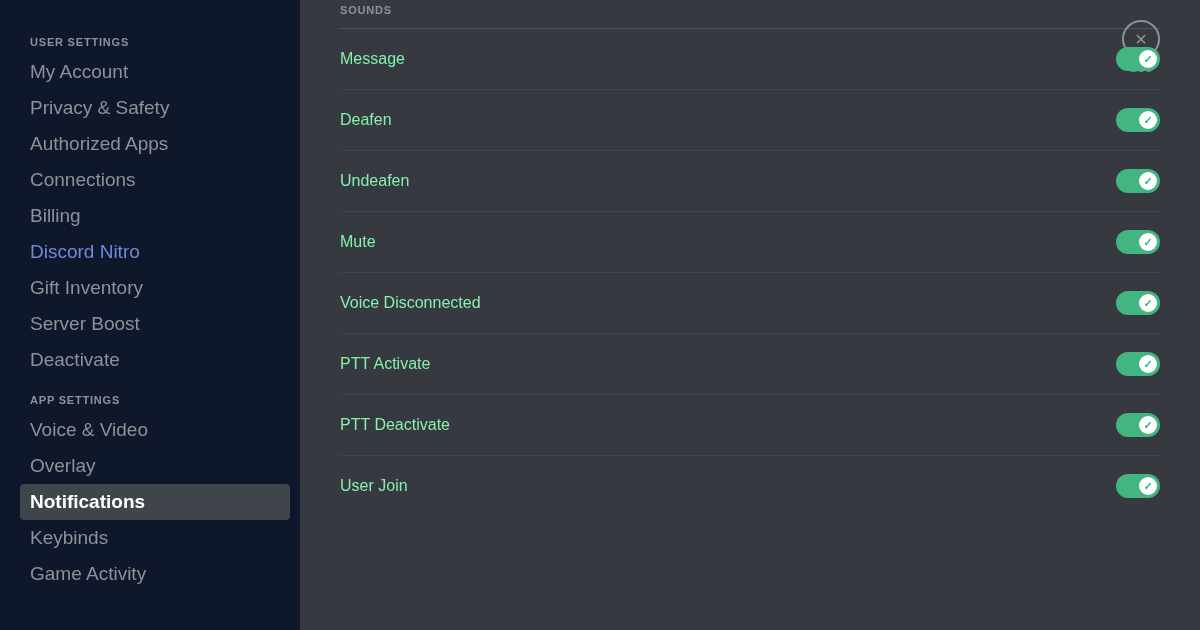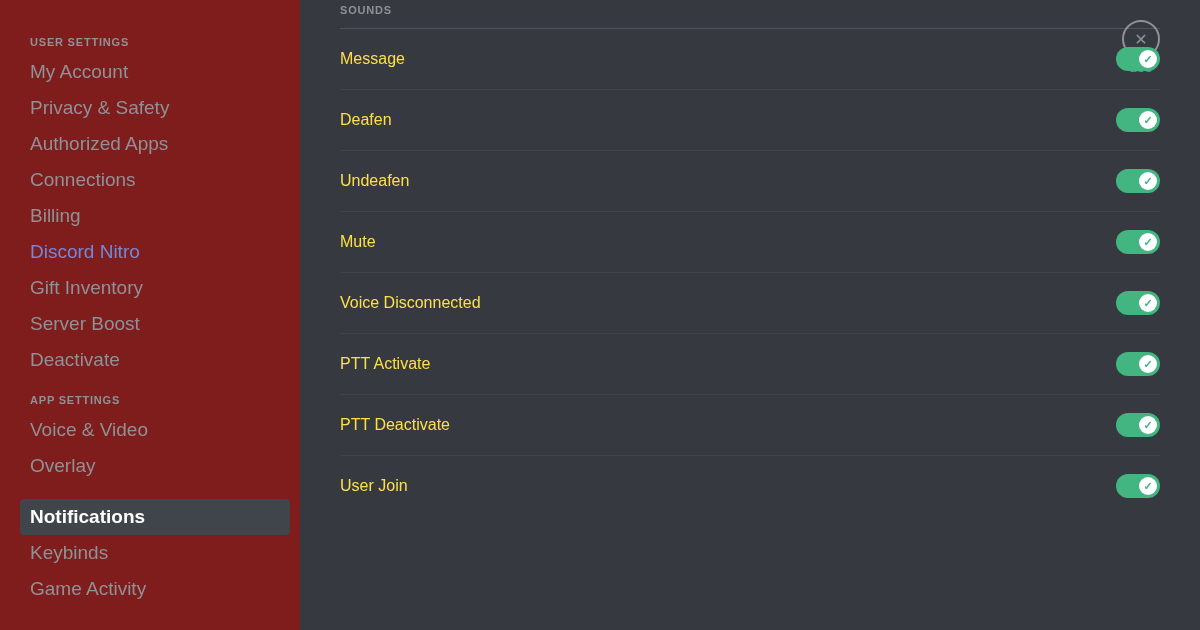--- a/index.html
+++ b/index.html
@@ -11,21 +11,21 @@
       font-family: 'Segoe UI', Arial, sans-serif;
       color: #dcddde;
       display: flex;
       overflow: hidden;
     }
 
     
     .sidebar {
       width: 300px;
       min-width: 300px;
-      background-color: #7f1d1d;
+      background-color: #0f172a;
       padding: 20px 10px 36px 20px;
       overflow-y: auto;
     }
 
     .sidebar-section-label {
       font-size: 11px;
       font-weight: 700;
       color: #8e9297;
       text-transform: uppercase;
       letter-spacing: 0.8px;
@@ -41,21 +41,20 @@
       font-size: 19px;
       color: #8e9297;
       cursor: pointer;
       user-select: none;
     }
 
     .sidebar-item.active {
       background-color: #40444b;
       color: #ffffff;
       font-weight: 600;
-      margin-top: 15px;
     }
 
     .sidebar-item.nitro-link {
       color: #7289da;
     }
 
     
     .main-content {
       flex: 1;
       background-color: #36393f;
@@ -82,21 +81,21 @@
       border-bottom: 1px solid #40444b;
     }
 
     .toggle-row:last-child {
       border-bottom: none;
       gap: 20px;
     }
 
     .toggle-label {
       font-size: 16px;
-      color: #fde047;
+      color: #86efac;
     }
 
     
     .toggle {
       width: 44px;
       height: 24px;
       background-color: #43b581;
       border-radius: 12px;
       position: relative;
       cursor: pointer;

